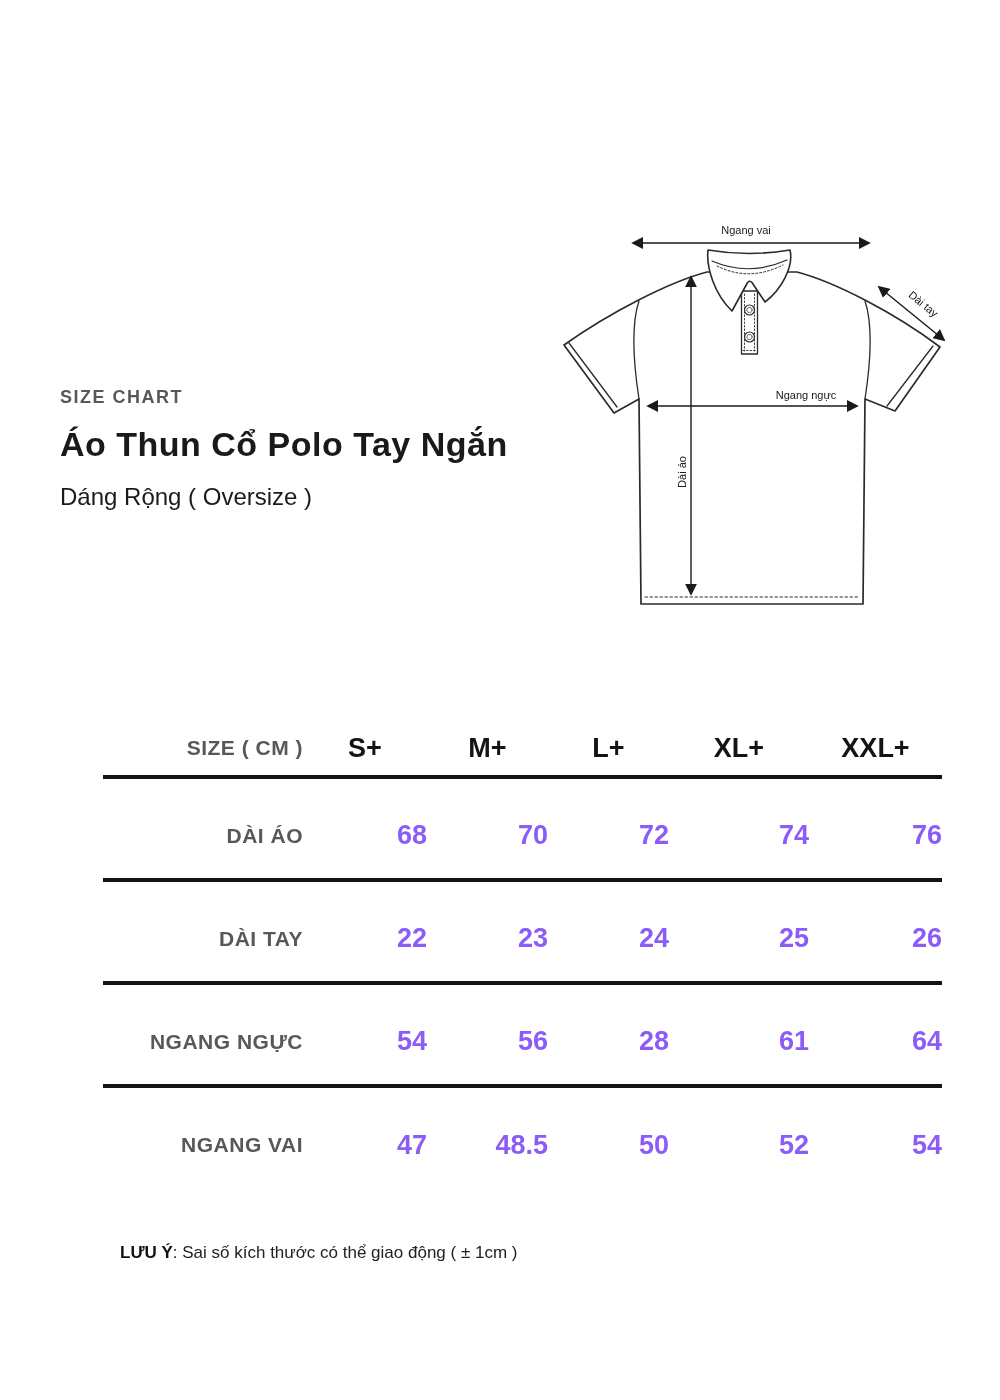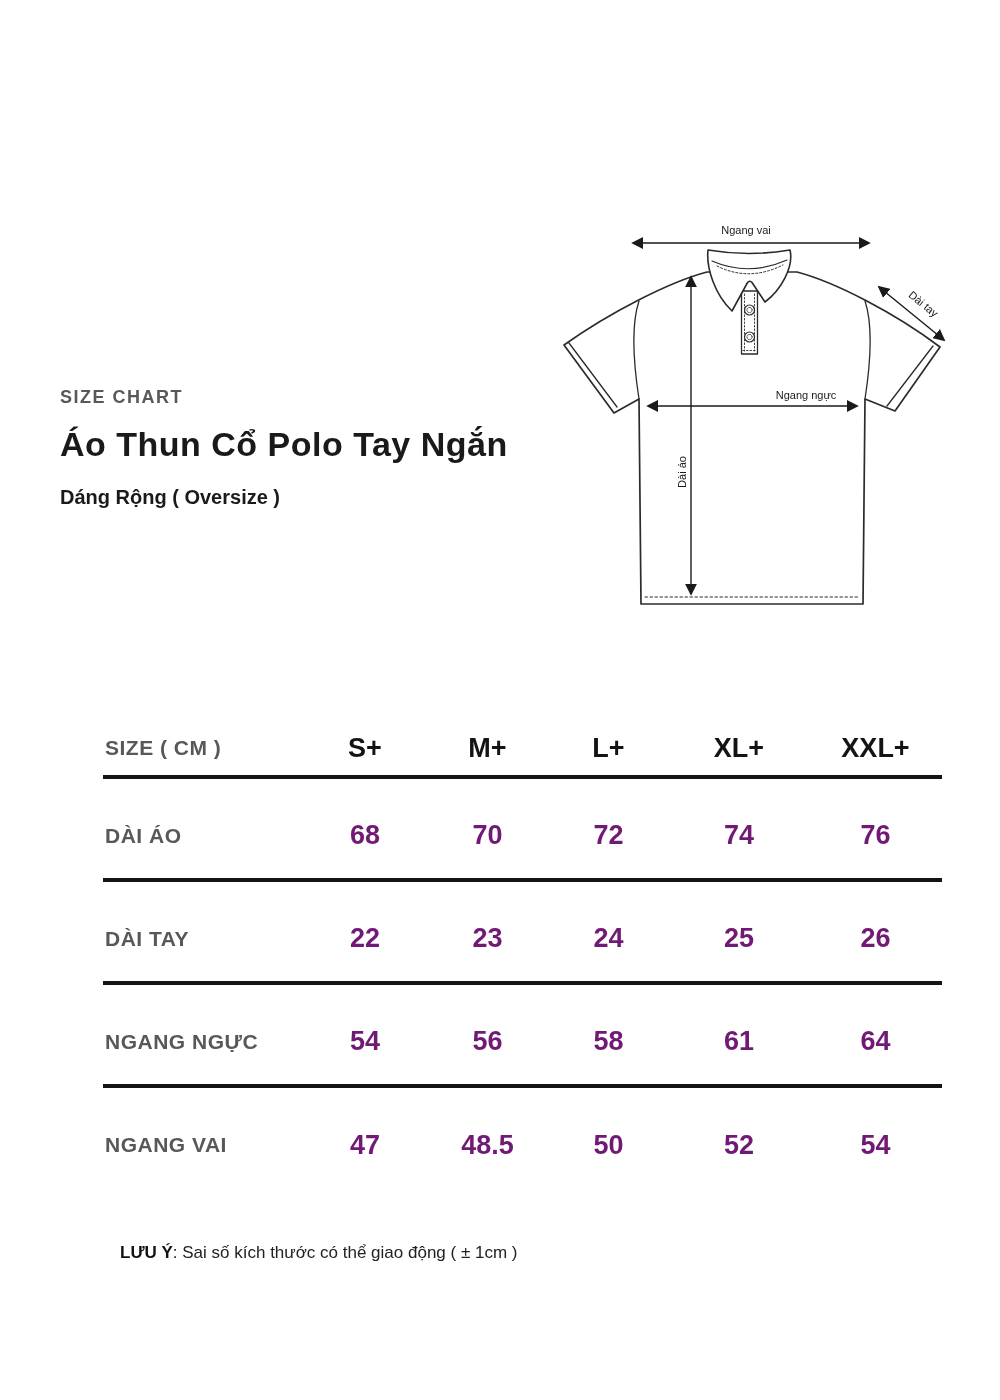--- a/index.html
+++ b/index.html
@@ -4,35 +4,35 @@
 <style>
   html,body{margin:0;padding:0;background:#fff;}
   .page{
     position:relative;width:1000px;height:1400px;background:#ffffff;overflow:hidden;
     font-family:"Liberation Sans","DejaVu Sans",sans-serif;color:#1a1a1a;
   }
   
   .title-block{position:absolute;left:60px;top:386px;width:520px;text-align:left;}
   .eyebrow{font-size:18px;font-weight:bold;letter-spacing:1.5px;color:#57585a;line-height:22px;}
   .main-title{font-size:34px;font-weight:bold;letter-spacing:.5px;margin:14px 0 0 0;line-height:44px;}
-  .sub-title{font-size:20px;font-weight:bold;margin:16px 0 0 0;line-height:30px;}
+  .sub-title{font-size:24px;font-weight:normal;margin:16px 0 0 0;line-height:30px;}
   
   .diagram{position:absolute;left:555px;top:210px;width:420px;height:420px;}
   .diagram svg{display:block;width:420px;height:420px;font-family:inherit;}
   .dim-label{font-size:11px;fill:#1a1a1a;}
   
   .size-table{position:absolute;left:103px;top:721px;width:839px;}
   .trow{display:grid;grid-template-columns:200px 124px 121px 121px 140px 133px;align-items:center;}
   .thead{height:54px;border-bottom:4px solid #141414;}
   .drow{height:99px;border-bottom:4px solid #141414;}
   .drow:last-child{border-bottom:none;height:100px;}
   .cell{white-space:nowrap;}
-  .label-cell{font-size:21px;font-weight:bold;color:#57585a;letter-spacing:.5px;text-align:left;padding-left:2px;}
+  .label-cell{font-size:21px;font-weight:bold;color:#57585a;letter-spacing:.5px;text-align:right;padding-left:2px;}
   .col-head{font-size:27px;font-weight:bold;text-align:center;color:#141414;}
-  .val-cell{font-size:27px;font-weight:bold;text-align:center;color:#701a75;}
+  .val-cell{font-size:27px;font-weight:bold;text-align:right;color:#8b5cf6;}
   .drow .cell{padding-top:14px;}
   
   .note{position:absolute;left:104px;top:1227px;margin:16px;font-size:17px;color:#222;}
   .note .note-bold{font-weight:bold;color:#111;}
 </style>
 </head>
 <body>
 
 <div class="page">
 
@@ -118,21 +118,21 @@
       <div class="cell val-cell">23</div>
       <div class="cell val-cell">24</div>
       <div class="cell val-cell">25</div>
       <div class="cell val-cell">26</div>
     </div>
 
     <div class="trow drow">
       <div class="cell label-cell">NGANG NGỰC</div>
       <div class="cell val-cell">54</div>
       <div class="cell val-cell">56</div>
-      <div class="cell val-cell">58</div>
+      <div class="cell val-cell">28</div>
       <div class="cell val-cell">61</div>
       <div class="cell val-cell">64</div>
     </div>
 
     <div class="trow drow">
       <div class="cell label-cell">NGANG VAI</div>
       <div class="cell val-cell">47</div>
       <div class="cell val-cell">48.5</div>
       <div class="cell val-cell">50</div>
       <div class="cell val-cell">52</div>

